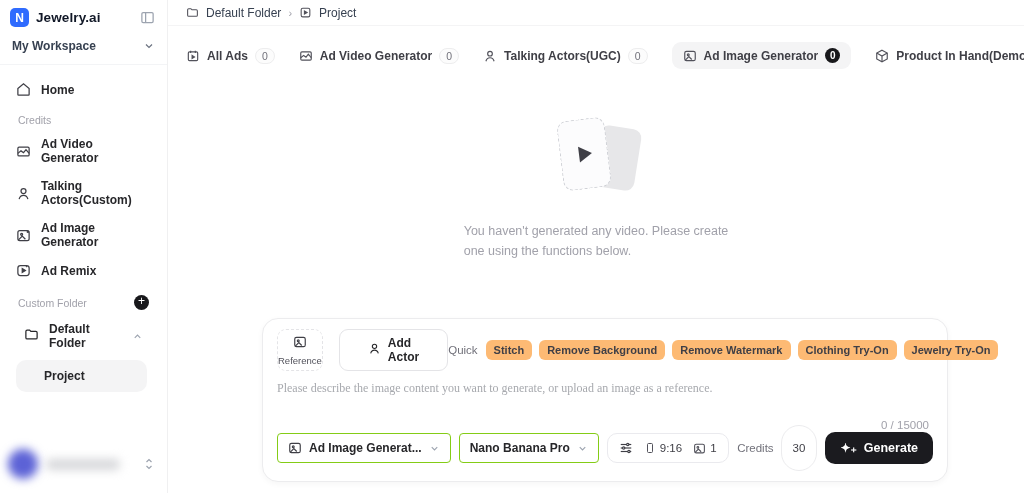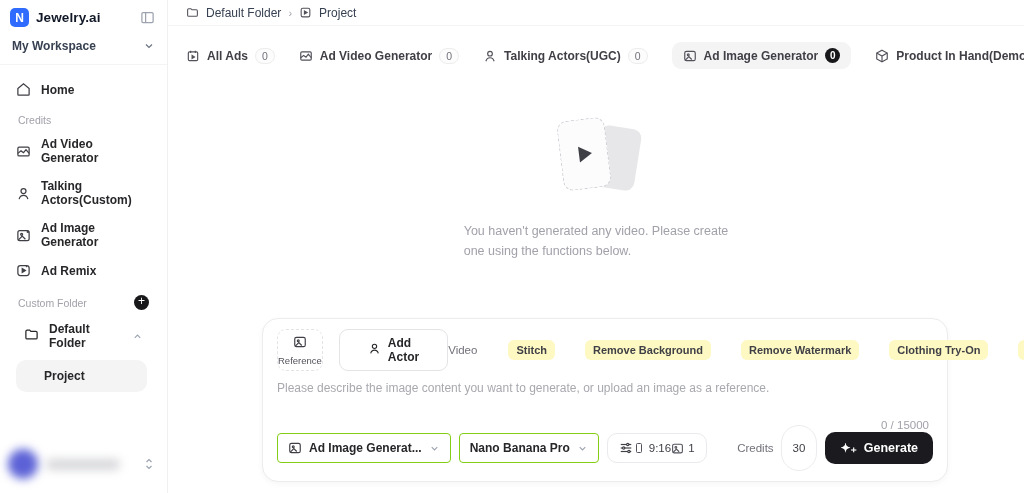--- a/index.html
+++ b/index.html
@@ -73,36 +73,36 @@
   .row1 { display:flex; align-items:center; }
   .reference-btn { width:48px; height:42px; border:1.4px dashed #e4e4e7; border-radius:9px;
     display:flex; flex-direction:column; align-items:center; justify-content:center; gap:2px;
     color:#3f3f46; cursor:pointer; background:#fff; }
   .reference-btn .lbl { font-size:9.5px; color:#52525b; }
   .add-actor { margin-left:16px; display:flex; align-items:center; gap:7px;
     border:1px solid #e4e4e7; border-radius:9px; padding:6px 28px; font-size:12px;
     font-weight:bold; color:#27272a; cursor:pointer; background:#fff; }
   .quick-row { margin-left:auto; display:flex; align-items:center; gap:7px; }
   .quick-label { font-size:11.5px; color:#71717a; margin-right:1px; }
-  .chip { background:#fef9c3; border-radius:6px; padding:4px 8px; font-size:11px;
-    font-weight:bold; color:#3f3f46; cursor:pointer; white-space:nowrap;margin-left:23px; }
+  .chip { background:#fdba74; border-radius:6px; padding:4px 8px; font-size:11px;
+    font-weight:bold; color:#3f3f46; cursor:pointer; white-space:nowrap; }
 
   .prompt { display:block; width:100%; height:54px; border:none; outline:none; resize:none;
-    margin-top:10px; font-family:Liberation Sans, sans-serif; font-size:12px; color:#27272a; }
+    margin-top:10px; font-family:Liberation Serif, serif; font-size:12px; color:#27272a; }
   .prompt::placeholder { color:#a7a9ae; }
   .counter { position:absolute; right:18px; top:100px; font-size:11.5px; color:#a1a1aa; }
 
   .row3 { position:absolute; left:14px; right:14px; bottom:10px; display:flex;
     align-items:center; gap:8px; }
   .dd { display:flex; align-items:center; gap:7px; border:1px solid #84cc16; border-radius:4px;
     height:30px; padding:0 10px; font-size:12px; font-weight:bold; color:#27272a;
     cursor:pointer; background:#fff; }
   .dd .ic { display:flex; color:#3f3f46; }
   .dd .chev { color:#9ca3af; display:flex; }
-  .opt-group { display:flex; align-items:center; border:1px solid #eaeaee;
+  .opt-group { display:flex; align-items:center; gap:11px; border:1px solid #eaeaee;
     border-radius:10px; height:30px; padding:0 11px; background:#fff; }
   .opt { display:flex; align-items:center; gap:4px; font-size:11.5px; color:#3f3f46; cursor:pointer; }
   .opt .ic { display:flex; color:#52525b; }
   .credits { margin-left:auto; display:flex; align-items:center; gap:7px; }
   .credits-label { font-size:11.5px; color:#71717a; }
   .credits-pill { border:1px solid #ececee; border-radius:999px; padding:16px 11px;
     font-size:11.5px; color:#3f3f46; background:#fff; }
   .generate { display:flex; align-items:center; gap:7px; background:#1b1b1f; color:#fff;
     border:none; border-radius:10px; height:32px; padding:0 15px; font-size:12.5px;
     font-weight:bold; cursor:pointer; font-family:"Liberation Sans", sans-serif; }
@@ -326,21 +326,21 @@
     <div class="add-actor">
       <span>
         <svg width="13" height="13" viewBox="0 0 24 24" fill="none" stroke="currentColor" stroke-width="2">
             <circle cx="12" cy="8" r="4"></circle>
             <path d="M5 21c1-4 4-6 7-6s6 2 7 6"></path>
           </svg>
       </span>
       <span>Add Actor</span>
     </div>
     <div class="quick-row">
-      <span class="quick-label">Video</span>
+      <span class="quick-label">Quick</span>
       <span class="chip">Stitch</span>
       <span class="chip">Remove Background</span>
       <span class="chip">Remove Watermark</span>
       <span class="chip">Clothing Try-On</span>
       <span class="chip">Jewelry Try-On</span>
     </div>
   </div>
 
   <textarea class="prompt" placeholder="Please describe the image content you want to generate, or upload an image as a reference." style=""></textarea>
   <div class="counter">0 / 15000</div>

